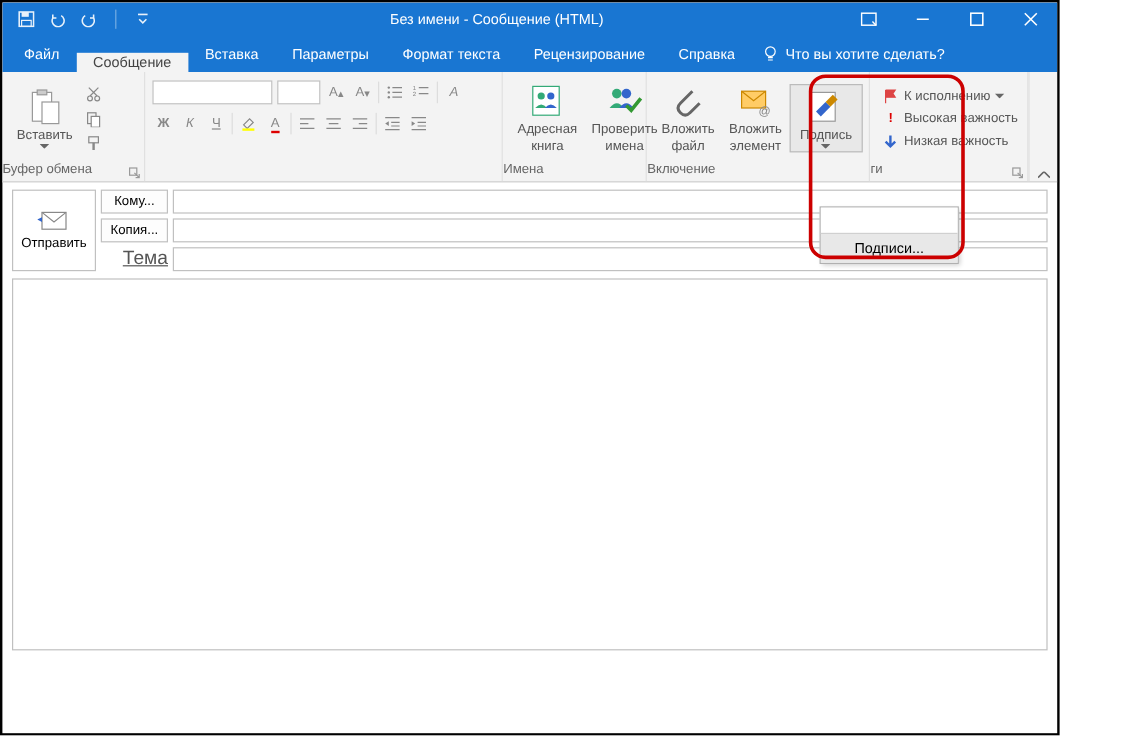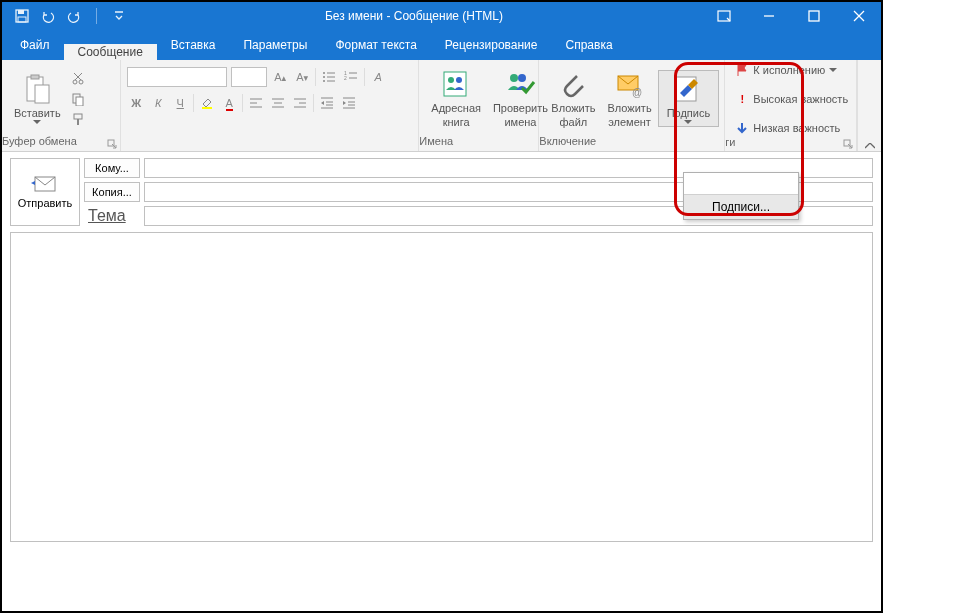--- a/index.html
+++ b/index.html
@@ -23,21 +23,21 @@
 .dlaunch { position: absolute; right: 3px; bottom: 2px; width: 10px; height: 10px; }
 .big-btn { display: flex; flex-direction: column; align-items: center; justify-content: center; padding: 2px 6px; text-align: center; line-height: 1.2; }
 .big-btn .icon { width: 32px; height: 32px; margin-bottom: 2px; }
 .stack { display: flex; flex-direction: column; gap: 2px; padding: 2px; }
 .font-row, .para-row { display: flex; align-items: center; gap: 4px; height: 22px; }
 .sel-box { border: 1px solid #c0c0c0; background: #fff; height: 20px; display: flex; align-items: center; padding: 0 4px; color: #aaa; }
 .btn-sq { width: 18px; height: 18px; display: flex; align-items: center; justify-content: center; color: #888; }
 .compose { padding: 6px 8px; display: flex; gap: 4px; }
 .send-box { width: 70px; height: 68px; border: 1px solid #c0c0c0; display: flex; flex-direction: column; align-items: center; justify-content: center; font-size: 11px; gap: 4px; }
 .fields { flex: 1; display: flex; flex-direction: column; gap: 4px; }
-.field-row { display: flex; align-items: center; gap: 4px; height: 20px; }
+.field-row { display: flex; align-items: center; gap: 4px; height: 20px; text-align: right; }
 .field-btn { width: 56px; height: 20px; border: 1px solid #c0c0c0; background: #fdfdfd; font-size: 11px; display: flex; align-items: center; justify-content: center; }
 .field-label { width: 56px; font-size: 16px; padding-left: 4px; color: #555; text-decoration: underline; }
 .field-input { flex: 1; height: 20px; border: 1px solid #c0c0c0; }
 .body-area { margin: 0 8px 8px 8px; border: 1px solid #c0c0c0; height: 310px; }
 .dropdown-panel { position: absolute; background: #f0f0f0; border: 1px solid #b0b0b0; box-shadow: 2px 2px 4px rgba(0,0,0,0.2); }
 .dropdown-blank { height: 22px; background: #fff; border-bottom: 1px solid #d0d0d0; }
 .dropdown-item { height: 24px; display: flex; align-items: center; justify-content: center; font-size: 12px; background: #e8e8e8; }
 .highlight-box { position: absolute; border: 3px solid #c00; border-radius: 14px; pointer-events: none; }
 .tag-row { display: flex; align-items: center; gap: 4px; font-size: 11px; padding: 1px 2px; white-space: nowrap; }
 </style>
@@ -102,20 +102,28 @@
   </div>
 
   <div class="tabbar">
     <div class="tab">Файл</div>
     <div class="tab active">Сообщение</div>
     <div class="tab">Вставка</div>
     <div class="tab">Параметры</div>
     <div class="tab">Формат текста</div>
     <div class="tab">Рецензирование</div>
     <div class="tab">Справка</div>
+    <div class="tell-me">
+      <svg width="14" height="14" viewBox="0 0 14 14">
+          <circle cx="7" cy="5" r="4" fill="none" stroke="#fff" stroke-width="1"></circle>
+          <line x1="5" y1="10" x2="9" y2="10" stroke="#fff"></line>
+          <line x1="5" y1="12" x2="9" y2="12" stroke="#fff"></line>
+        </svg>
+      <span>Что вы хотите сделать?</span>
+    </div>
   </div>
 
   <div class="ribbon">
 
     <div class="group" style="width:120px">
       <div class="group-body">
         <div class="big-btn">
           <svg class="icon" viewBox="0 0 32 32">
               <rect x="6" y="4" width="16" height="24" fill="#fff" stroke="#999"></rect>
               <rect x="10" y="2" width="8" height="4" fill="#ccc" stroke="#999"></rect>
@@ -300,21 +308,21 @@
           <span>Подпись</span>
           <svg width="8" height="4" viewBox="0 0 8 4">
               <path d="M0 0 L4 4 L8 0" fill="#666"></path>
             </svg>
         </div>
       </div>
       <div class="group-label">Включение</div>
     </div>
 
     <div class="group" style="flex:1">
-      <div class="group-body" style="flex-direction:column;align-items:flex-start;justify-content:center;gap:14px;padding-left:8px">
+      <div class="group-body" style="flex-direction:column;align-items:flex-start;justify-content:center;gap:4px;padding-left:8px">
         <div class="tag-row">
           <svg width="14" height="14" viewBox="0 0 14 14">
               <path d="M3 2 L3 13 M3 2 L11 2 L9 5 L11 8 L3 8" fill="#d44" stroke="#d44"></path>
             </svg>
           <span>К исполнению</span>
           <svg width="8" height="4" viewBox="0 0 8 4">
               <path d="M0 0 L4 4 L8 0" fill="#666"></path>
             </svg>
         </div>
         <div class="tag-row">

